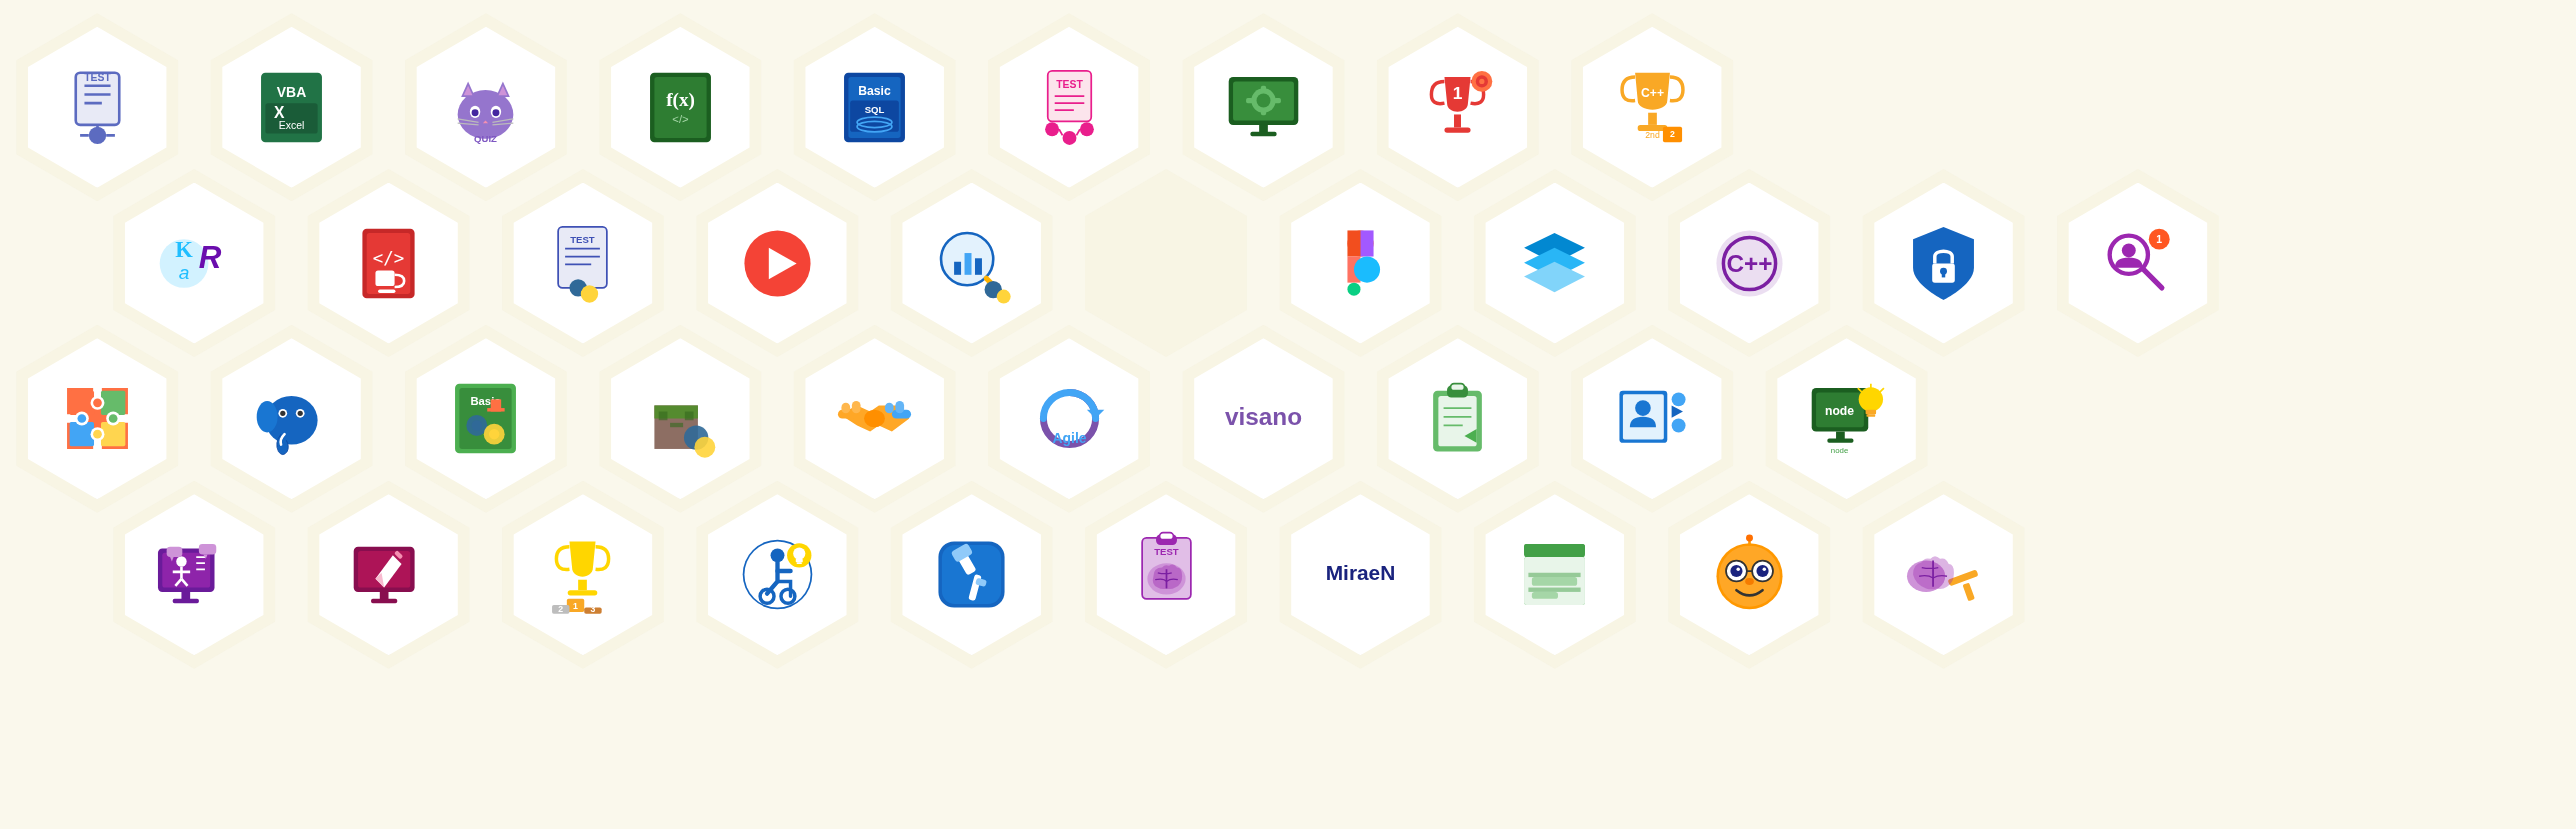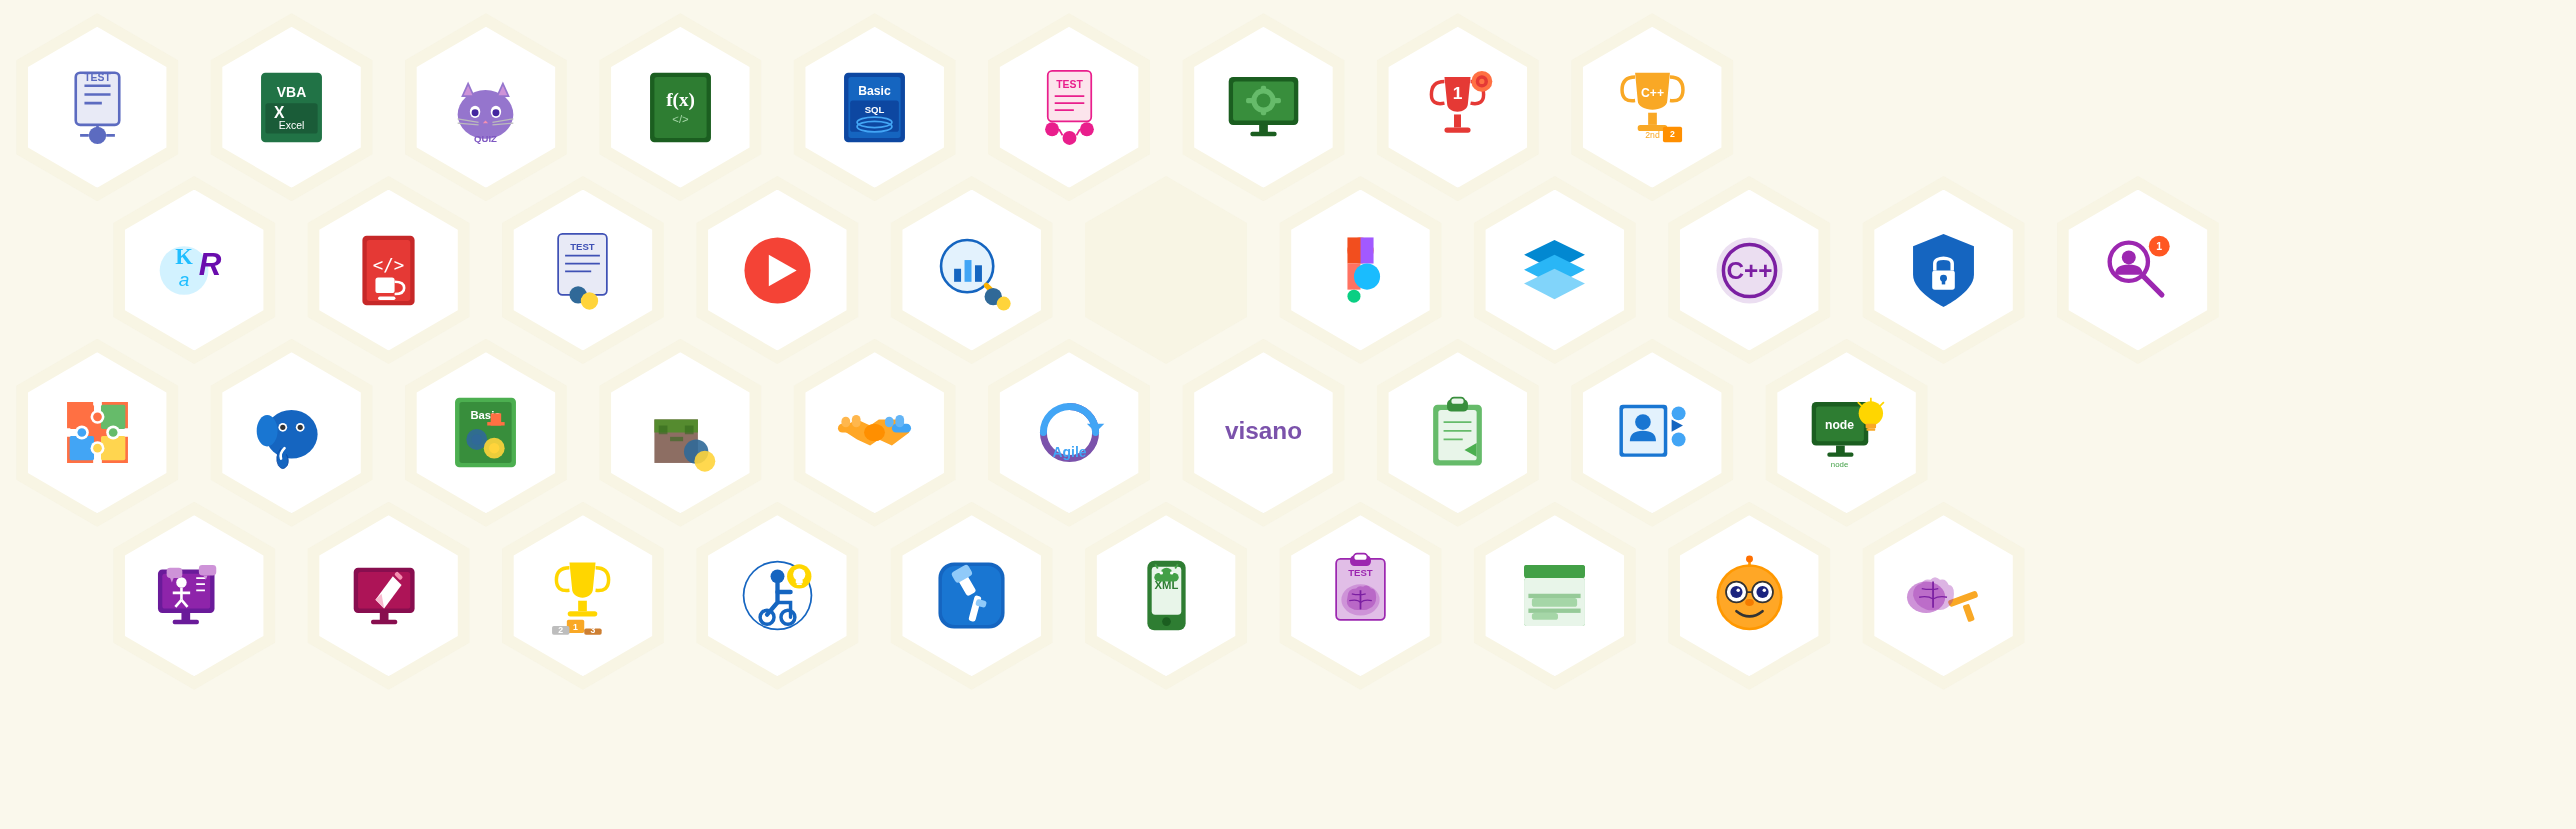--- a/index.html
+++ b/index.html
@@ -6,21 +6,21 @@
     body {
       background-color: #faf8ec;
       width: 2576px;
       min-height: 830px;
       overflow: hidden;
       font-family: Arial, sans-serif;
     }
     .honeycomb-grid {
       display: flex;
       flex-direction: column;
-      gap: 12px;
+      gap: 5px;
       padding: 13.4px 0;
     }
     .hex-row {
       display: flex;
       flex-direction: row;
       justify-content: flex-start;
       align-items: center;
     }
     .hex-row.offset {
       margin-left: 97px;
@@ -757,42 +757,20 @@
             <rect x="38" y="25" width="12" height="25" rx="3" fill="white" transform="rotate(-30, 44, 37)"></rect>
             <rect x="28" y="18" width="22" height="14" rx="4" fill="#90caf9" transform="rotate(-30, 39, 25)"></rect>
 
             <rect x="50" y="50" width="8" height="30" rx="3" fill="white" transform="rotate(15, 54, 65)"></rect>
             <rect x="55" y="55" width="12" height="8" rx="3" fill="#90caf9" transform="rotate(15, 61, 59)"></rect>
           </svg>
         </div>
       </div>
     </div>
 
-    <div class="hex-cell">
-      <div class="bg-hex"></div>
-      <div class="hex-shape">
-        <div class="hex-icon">
-          <svg viewBox="0 0 100 100" xmlns="http://www.w3.org/2000/svg" style="font-size:70px">
-
-            <rect x="28" y="10" width="44" height="80" rx="8" fill="#2e7d32"></rect>
-            <rect x="33" y="17" width="34" height="55" rx="4" fill="#e8f5e9"></rect>
-            <circle cx="50" cy="80" r="5" fill="#1b5e20"></circle>
-
-            <text x="50" y="42" text-anchor="middle" fill="#2e7d32" font-size="13" font-weight="bold">XML</text>
-
-            <circle cx="50" cy="25" r="7" fill="#43a047"></circle>
-            <rect x="36" y="24" width="28" height="10" rx="5" fill="#43a047"></rect>
-            <circle cx="44" cy="24" r="2" fill="white"></circle>
-            <circle cx="56" cy="24" r="2" fill="white"></circle>
-            <line x1="40" y1="19" x2="37" y2="14" stroke="#43a047" stroke-width="2"></line>
-            <line x1="60" y1="19" x2="63" y2="14" stroke="#43a047" stroke-width="2"></line>
-          </svg>
-        </div>
-      </div>
-    </div>
 
     <div class="hex-cell">
       <div class="bg-hex"></div>
       <div class="hex-shape">
         <div class="hex-icon">
           <svg viewBox="0 0 100 100" xmlns="http://www.w3.org/2000/svg" style="font-size:70px">
 
             <rect x="22" y="8" width="56" height="70" rx="5" fill="#e1bee7" stroke="#9c27b0" stroke-width="2"></rect>
             <rect x="38" y="4" width="24" height="12" rx="5" fill="#9c27b0"></rect>
             <rect x="42" y="2" width="16" height="8" rx="4" fill="white" stroke="#9c27b0" stroke-width="2"></rect>
@@ -802,20 +780,30 @@
             <path d="M35,52 Q35,42 45,42 Q48,38 53,40 Q58,36 62,42 Q68,42 68,52 Q68,62 60,65 Q55,68 50,66 Q45,68 40,65 Q32,62 35,52" fill="#9c27b0" opacity="0.4"></path>
             <path d="M50,44 Q50,58 50,66" stroke="#7b1fa2" stroke-width="2" fill="none"></path>
             <path d="M40,48 Q48,50 56,48" stroke="#7b1fa2" stroke-width="1.5" fill="none"></path>
             <path d="M37,56 Q47,54 50,58" stroke="#7b1fa2" stroke-width="1.5" fill="none"></path>
             <path d="M50,58 Q55,54 63,56" stroke="#7b1fa2" stroke-width="1.5" fill="none"></path>
           </svg>
         </div>
       </div>
     </div>
 
+    <div class="hex-cell">
+      <div class="bg-hex"></div>
+      <div class="hex-shape">
+        <div class="hex-icon">
+          <svg viewBox="0 0 100 100" xmlns="http://www.w3.org/2000/svg" style="font-size:70px">
+            <text x="50" y="56" text-anchor="middle" fill="#1a237e" font-size="24" font-weight="bold" font-family="Arial">MiraeN</text>
+          </svg>
+        </div>
+      </div>
+    </div>
 
     <div class="hex-cell">
       <div class="bg-hex"></div>
       <div class="hex-shape">
         <div class="hex-icon">
           <svg viewBox="0 0 100 100" xmlns="http://www.w3.org/2000/svg">
 
             <rect x="15" y="15" width="70" height="15" rx="3" fill="#43a047"></rect>
             <rect x="15" y="30" width="70" height="55" rx="3" fill="#66bb6a"></rect>
             <rect x="15" y="30" width="70" height="55" rx="3" fill="#e8f5e9"></rect>

